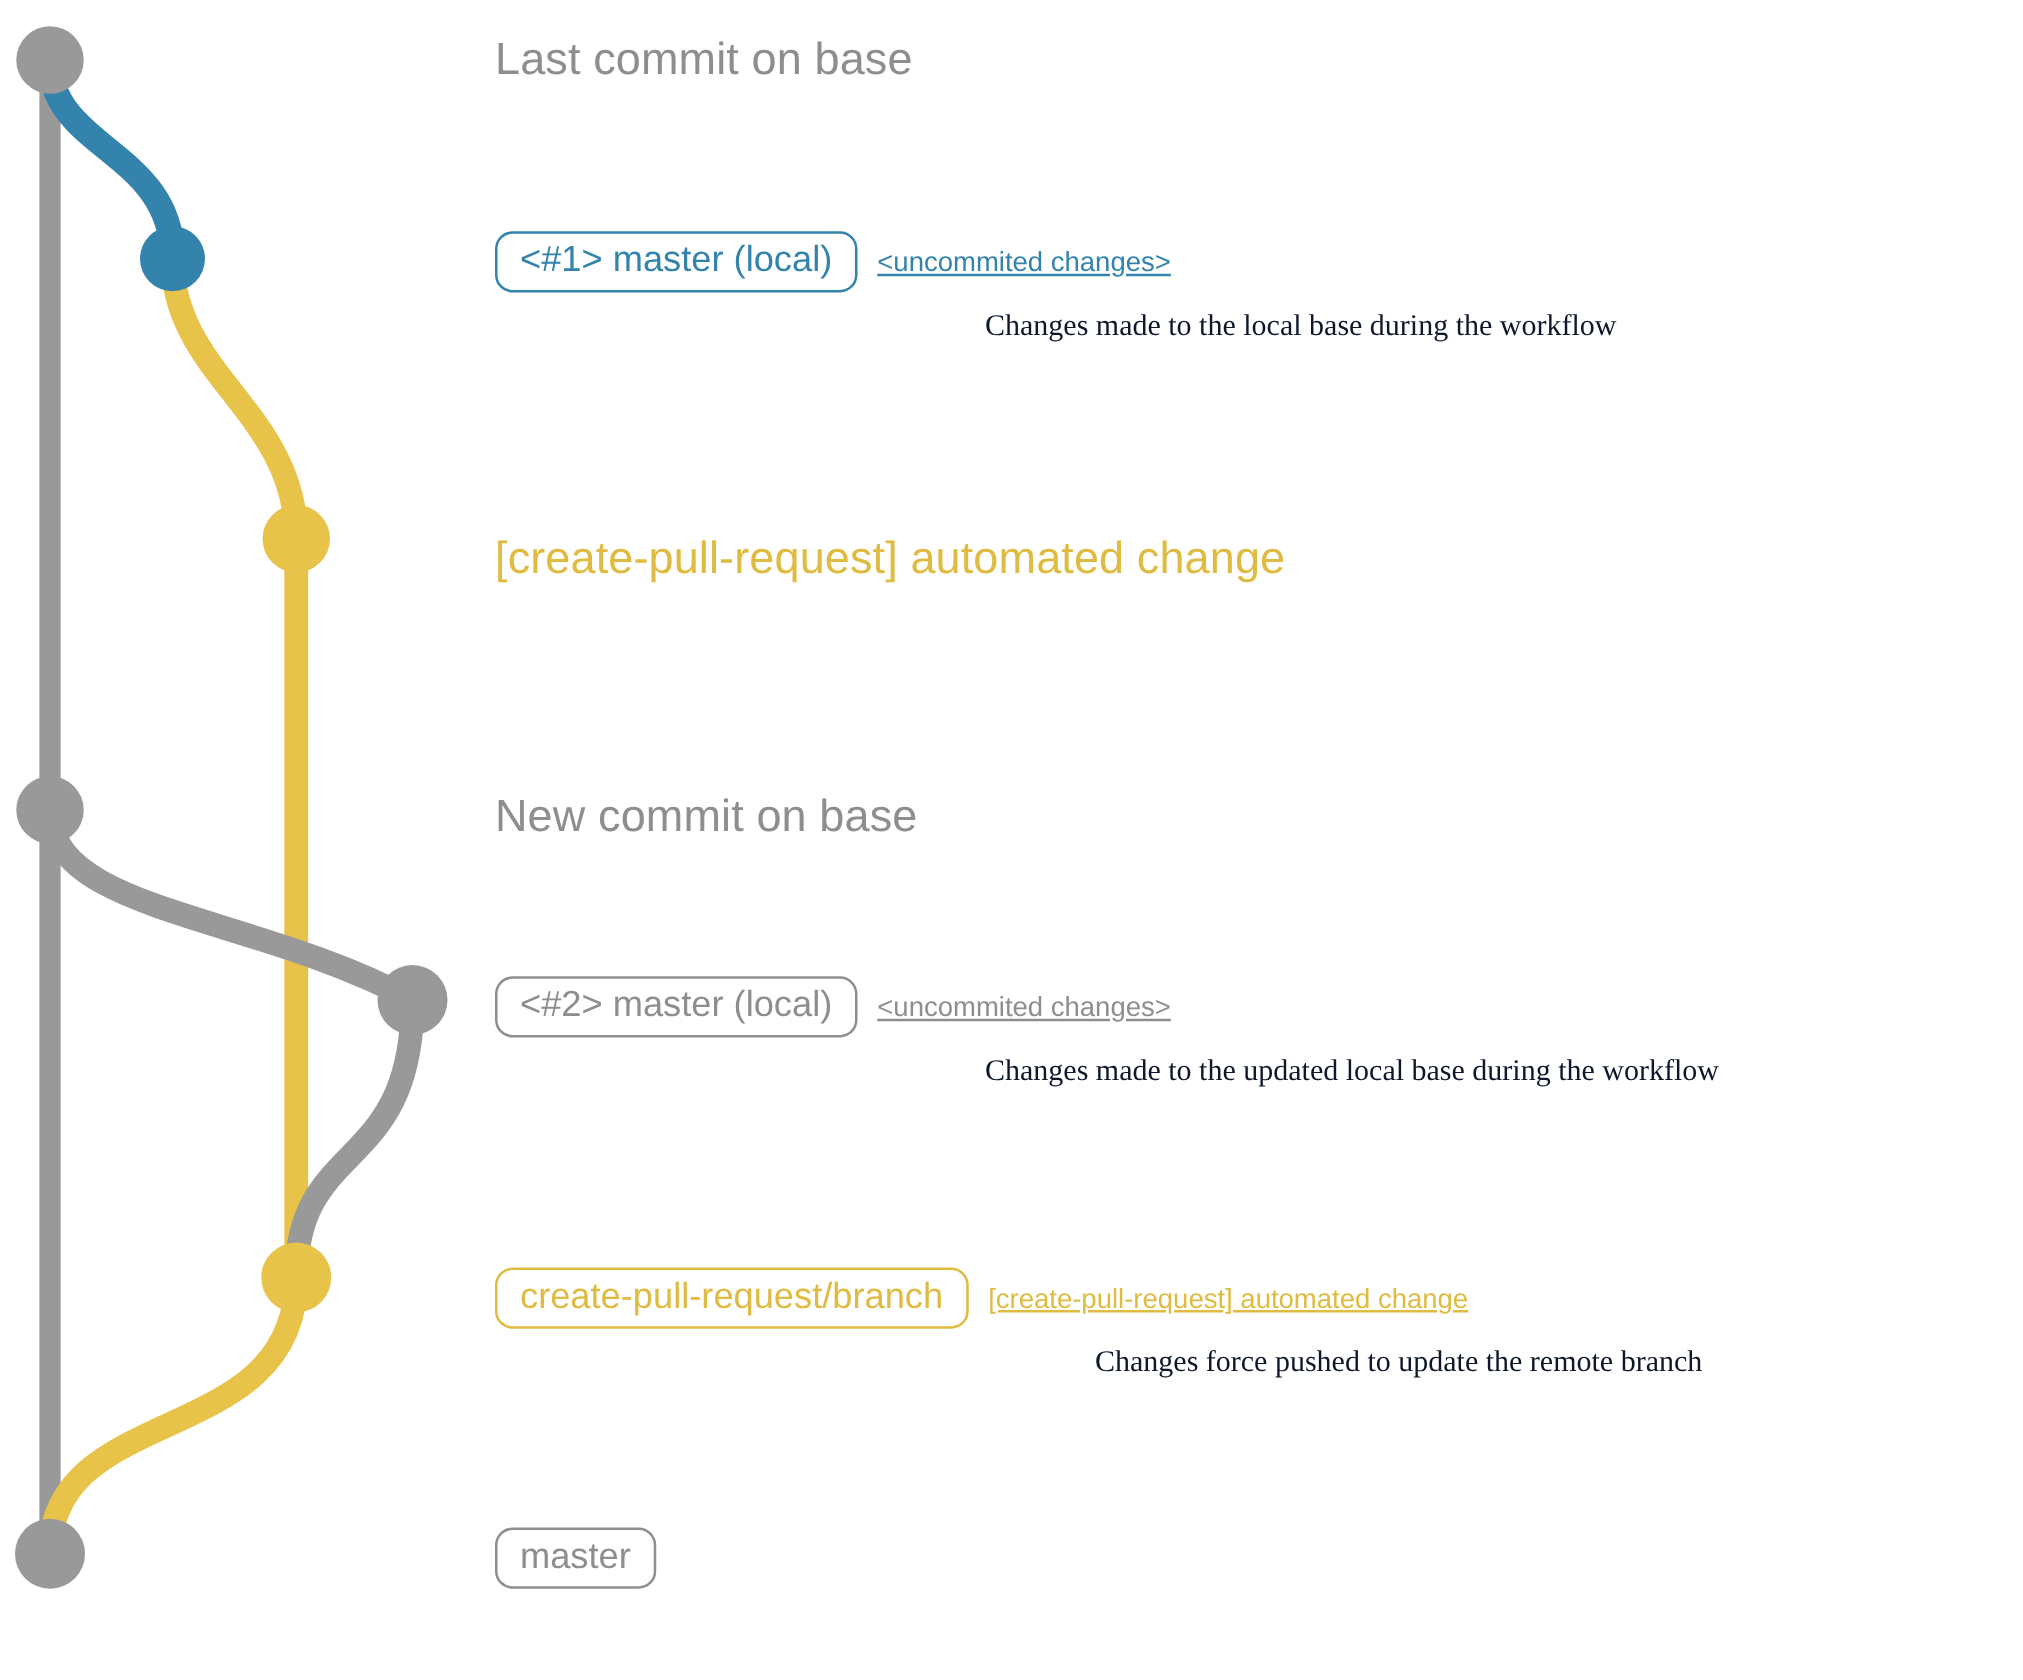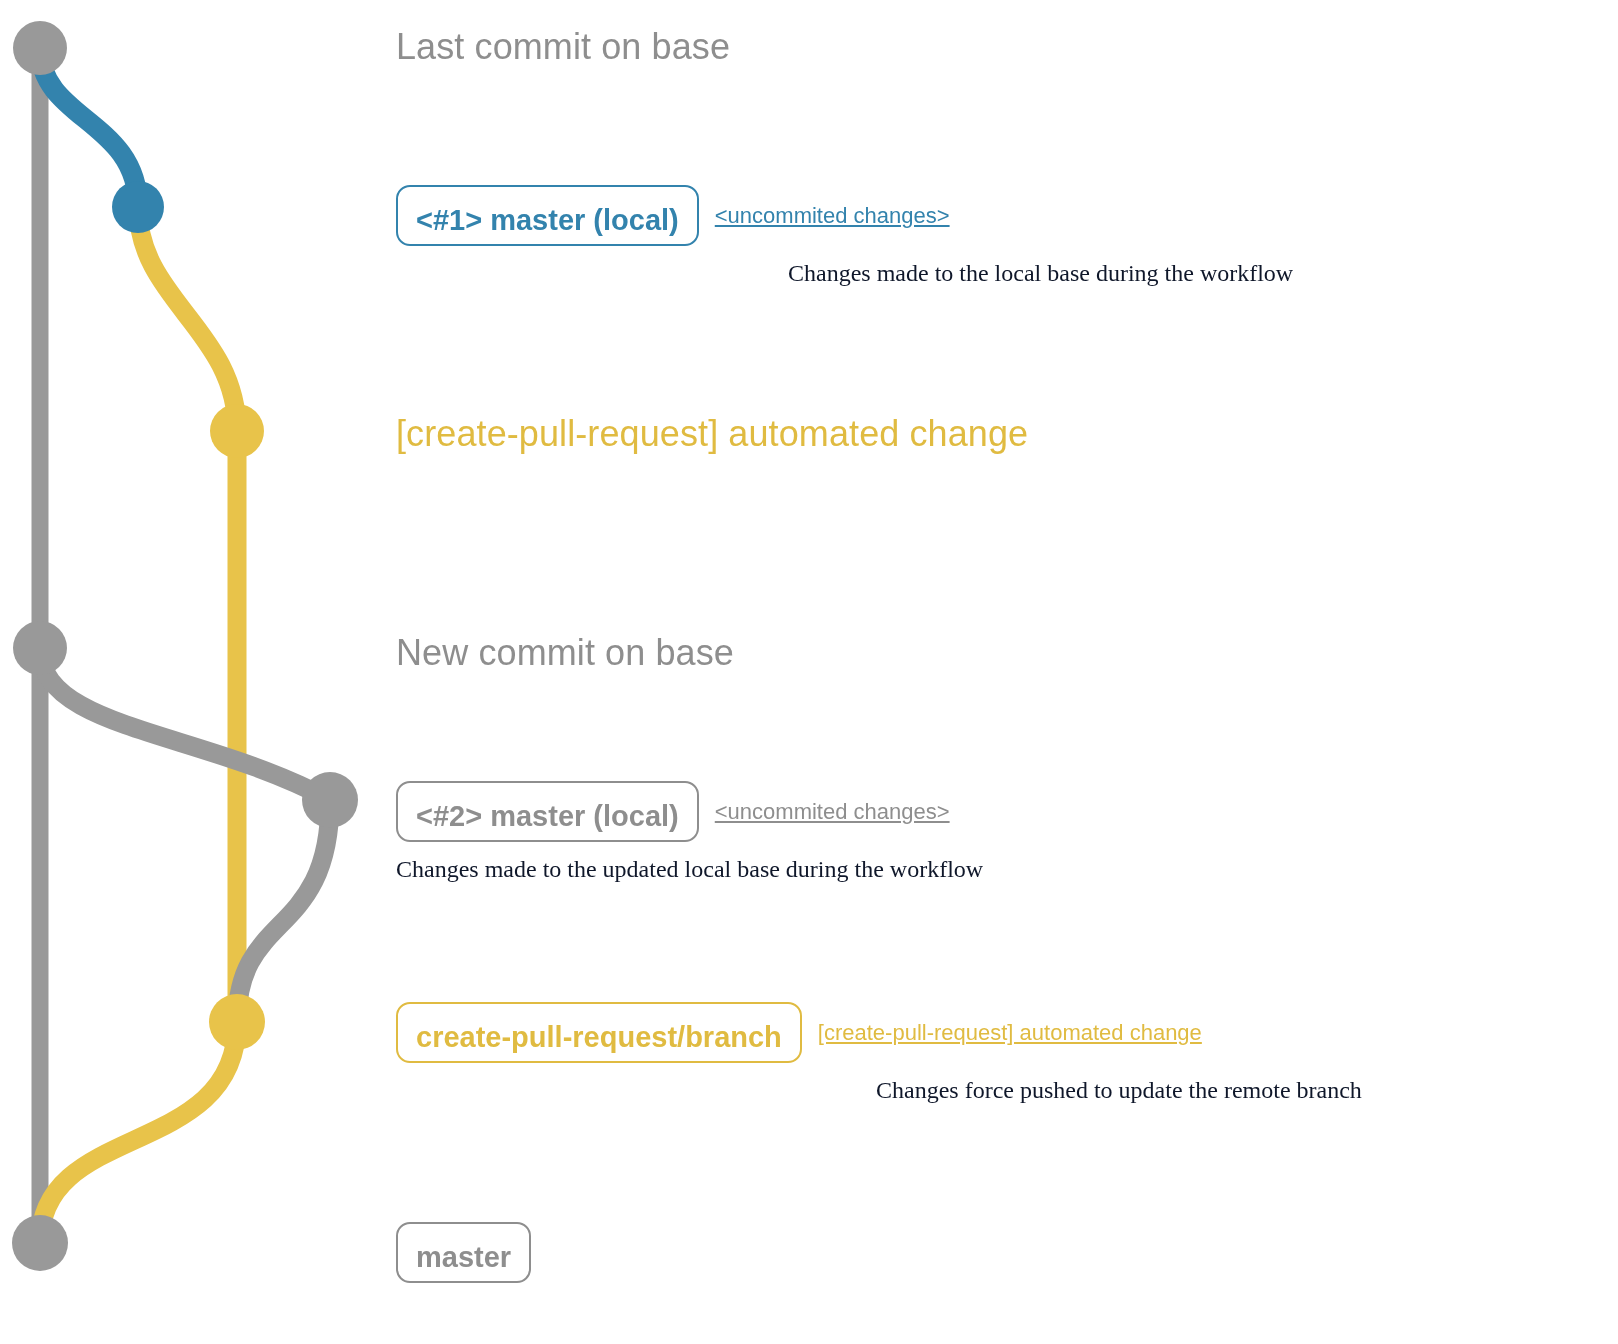--- a/index.html
+++ b/index.html
@@ -41,46 +41,45 @@
     white-space: nowrap;
   }
   .plain-title {
     font-size: 36px;
     letter-spacing: 0.1px;
   }
   .badge {
     display: inline-block;
     border: 2px solid currentColor;
     border-radius: 14px;
-    padding: 19px 18px 9px 18px;
+    padding: 7px 18px 9px 18px;
     font-size: 29px;
     line-height: 1;
     white-space: nowrap;
     box-sizing: border-box;
-    font-weight: bold;
   }
   .subject {
     font-size: 22px;
     margin-left: 16px;
     white-space: nowrap;
     line-height: 1;
     text-decoration: underline;
   }
   .desc {
     font-family: "Liberation Serif", serif;
     font-size: 24px;
     color: #0f172a;
     white-space: nowrap;
     margin-top: 14px;
   }
 
   
   .c-gray  { color: #8e8e8e; }
   .c-blue  { color: #3383ad; }
-  .c-gold  { color: #e0bb41; }
+  .c-gold  { color: #e0bb41; margin-top: 12px; }
 </style>
 </head>
 <body>
 
 <div id="stage">
 
   <svg id="graph" viewBox="0 0 400 1344" width="400" height="1344" xmlns="http://www.w3.org/2000/svg">
 
     <path d="M 40 48 L 40 1243" stroke="#999999" stroke-width="17" fill="none" stroke-linecap="round"></path>
 
@@ -127,21 +126,21 @@
     <div class="headline">
       <span class="plain-title c-gray">New commit on base</span>
     </div>
   </div>
 
   <div class="row" style="top:781px;">
     <div class="headline">
       <span class="badge c-gray">&lt;#2&gt; master (local)</span>
       <span class="subject c-gray">&lt;uncommited changes&gt;</span>
     </div>
-    <div class="desc" style="">Changes made to the updated local base during the workflow</div>
+    <div class="desc" style="margin-left:392px;">Changes made to the updated local base during the workflow</div>
   </div>
 
   <div class="row" style="top:1002px;">
     <div class="headline">
       <span class="badge c-gold">create-pull-request/branch</span>
       <span class="subject c-gold">[create-pull-request] automated change</span>
     </div>
     <div class="desc" style="margin-left:480px;">Changes force pushed to update the remote branch</div>
   </div>
 

